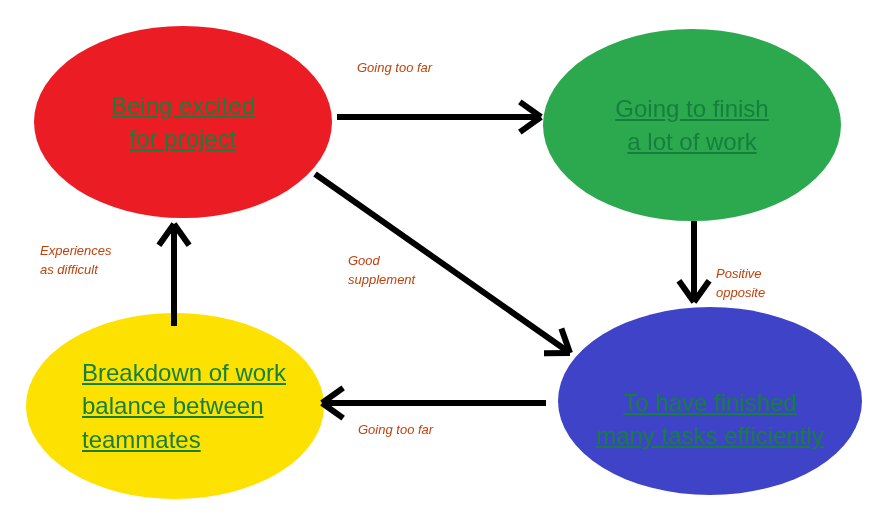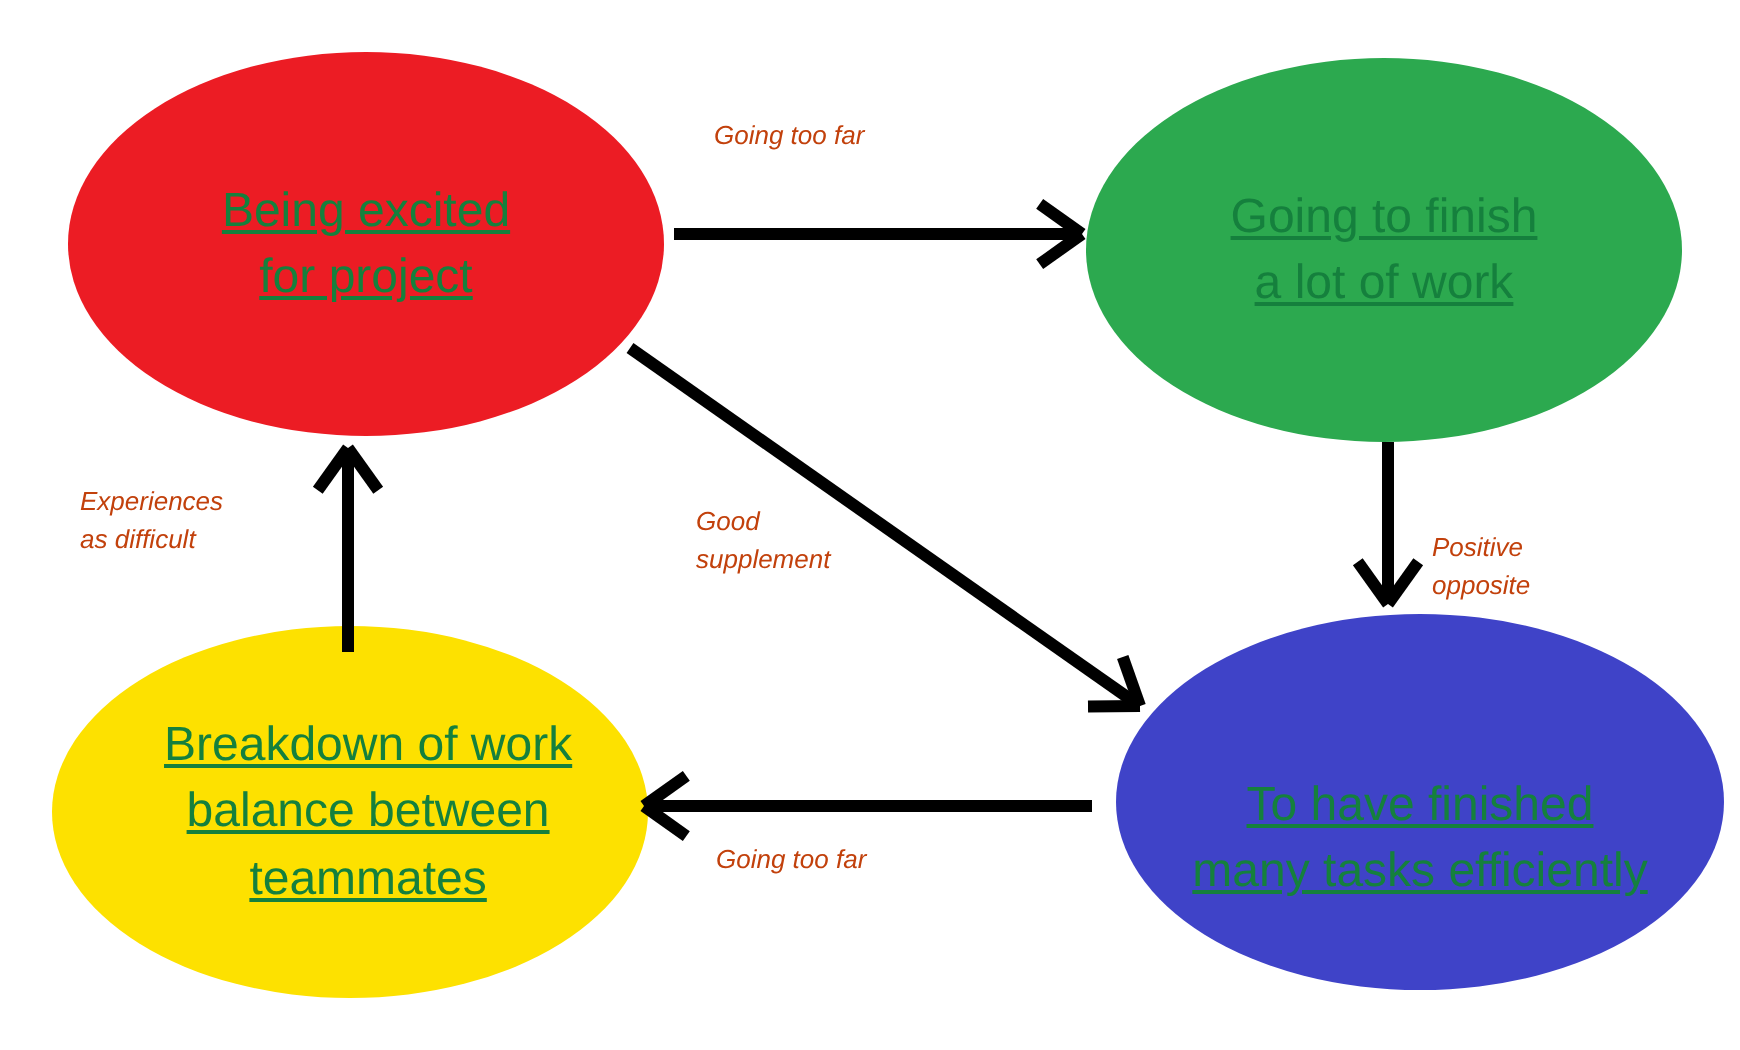--- a/index.html
+++ b/index.html
@@ -90,21 +90,21 @@
 
   <div class="node-label" style="left:34px; top:26px; width:298px; height:192px;">Being excited
 for project</div>
 
   <div class="node-label" style="left:543px; top:29px; width:298px; height:192px;">Going to finish
 a lot of work</div>
 
   <div class="node-label" style="left:558px; top:325px; width:304px; height:188px;">To have finished
 many tasks efficiently</div>
 
-  <div class="node-label" style="left:26px; top:313px; width:298px; height:186px; align-items:flex-start; text-align:center; padding-left:56px; box-sizing:border-box;">Breakdown of work
+  <div class="node-label" style="left:26px; top:313px; width:298px; height:186px; align-items:flex-start; text-align:left; padding-left:56px; box-sizing:border-box;">Breakdown of work
 balance between
 teammates</div>
 
   <div class="edge-label" style="left:357px; top:59px;">Going too far</div>
 
   <div class="edge-label" style="left:716px; top:225px;margin-top:40px;">Positive
 opposite</div>
 
   <div class="edge-label" style="left:358px; top:421px;">Going too far</div>
 

